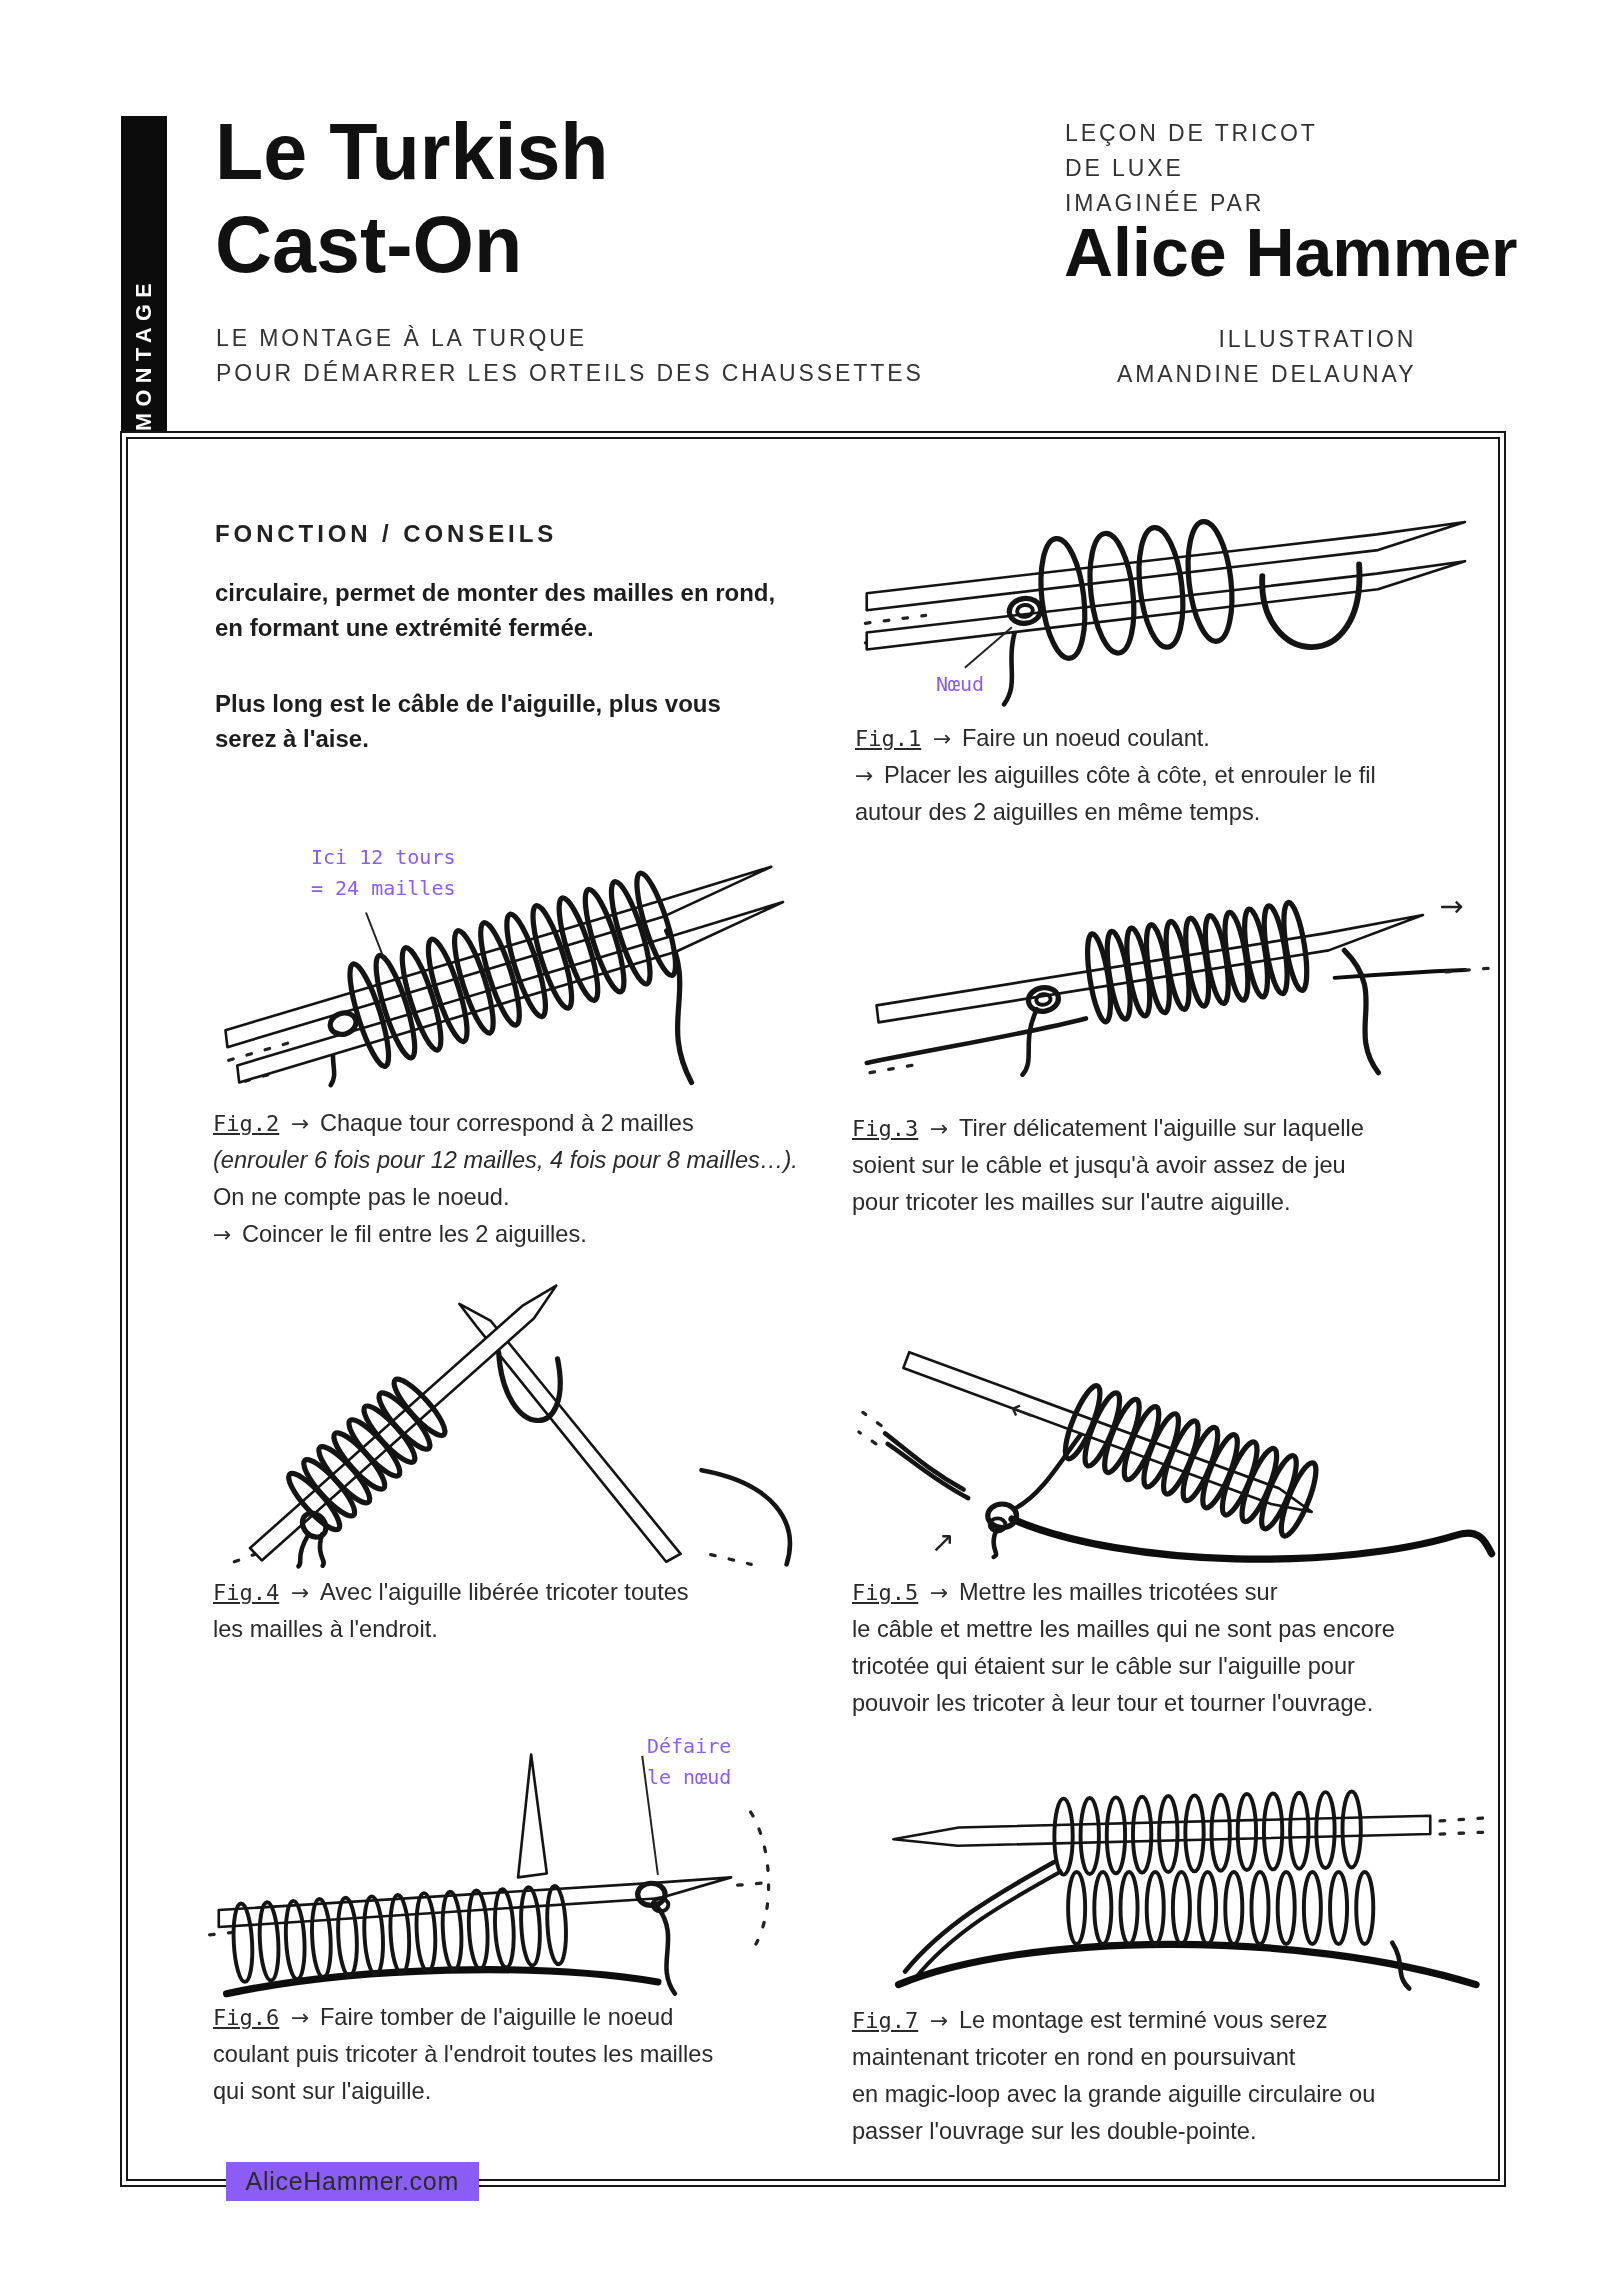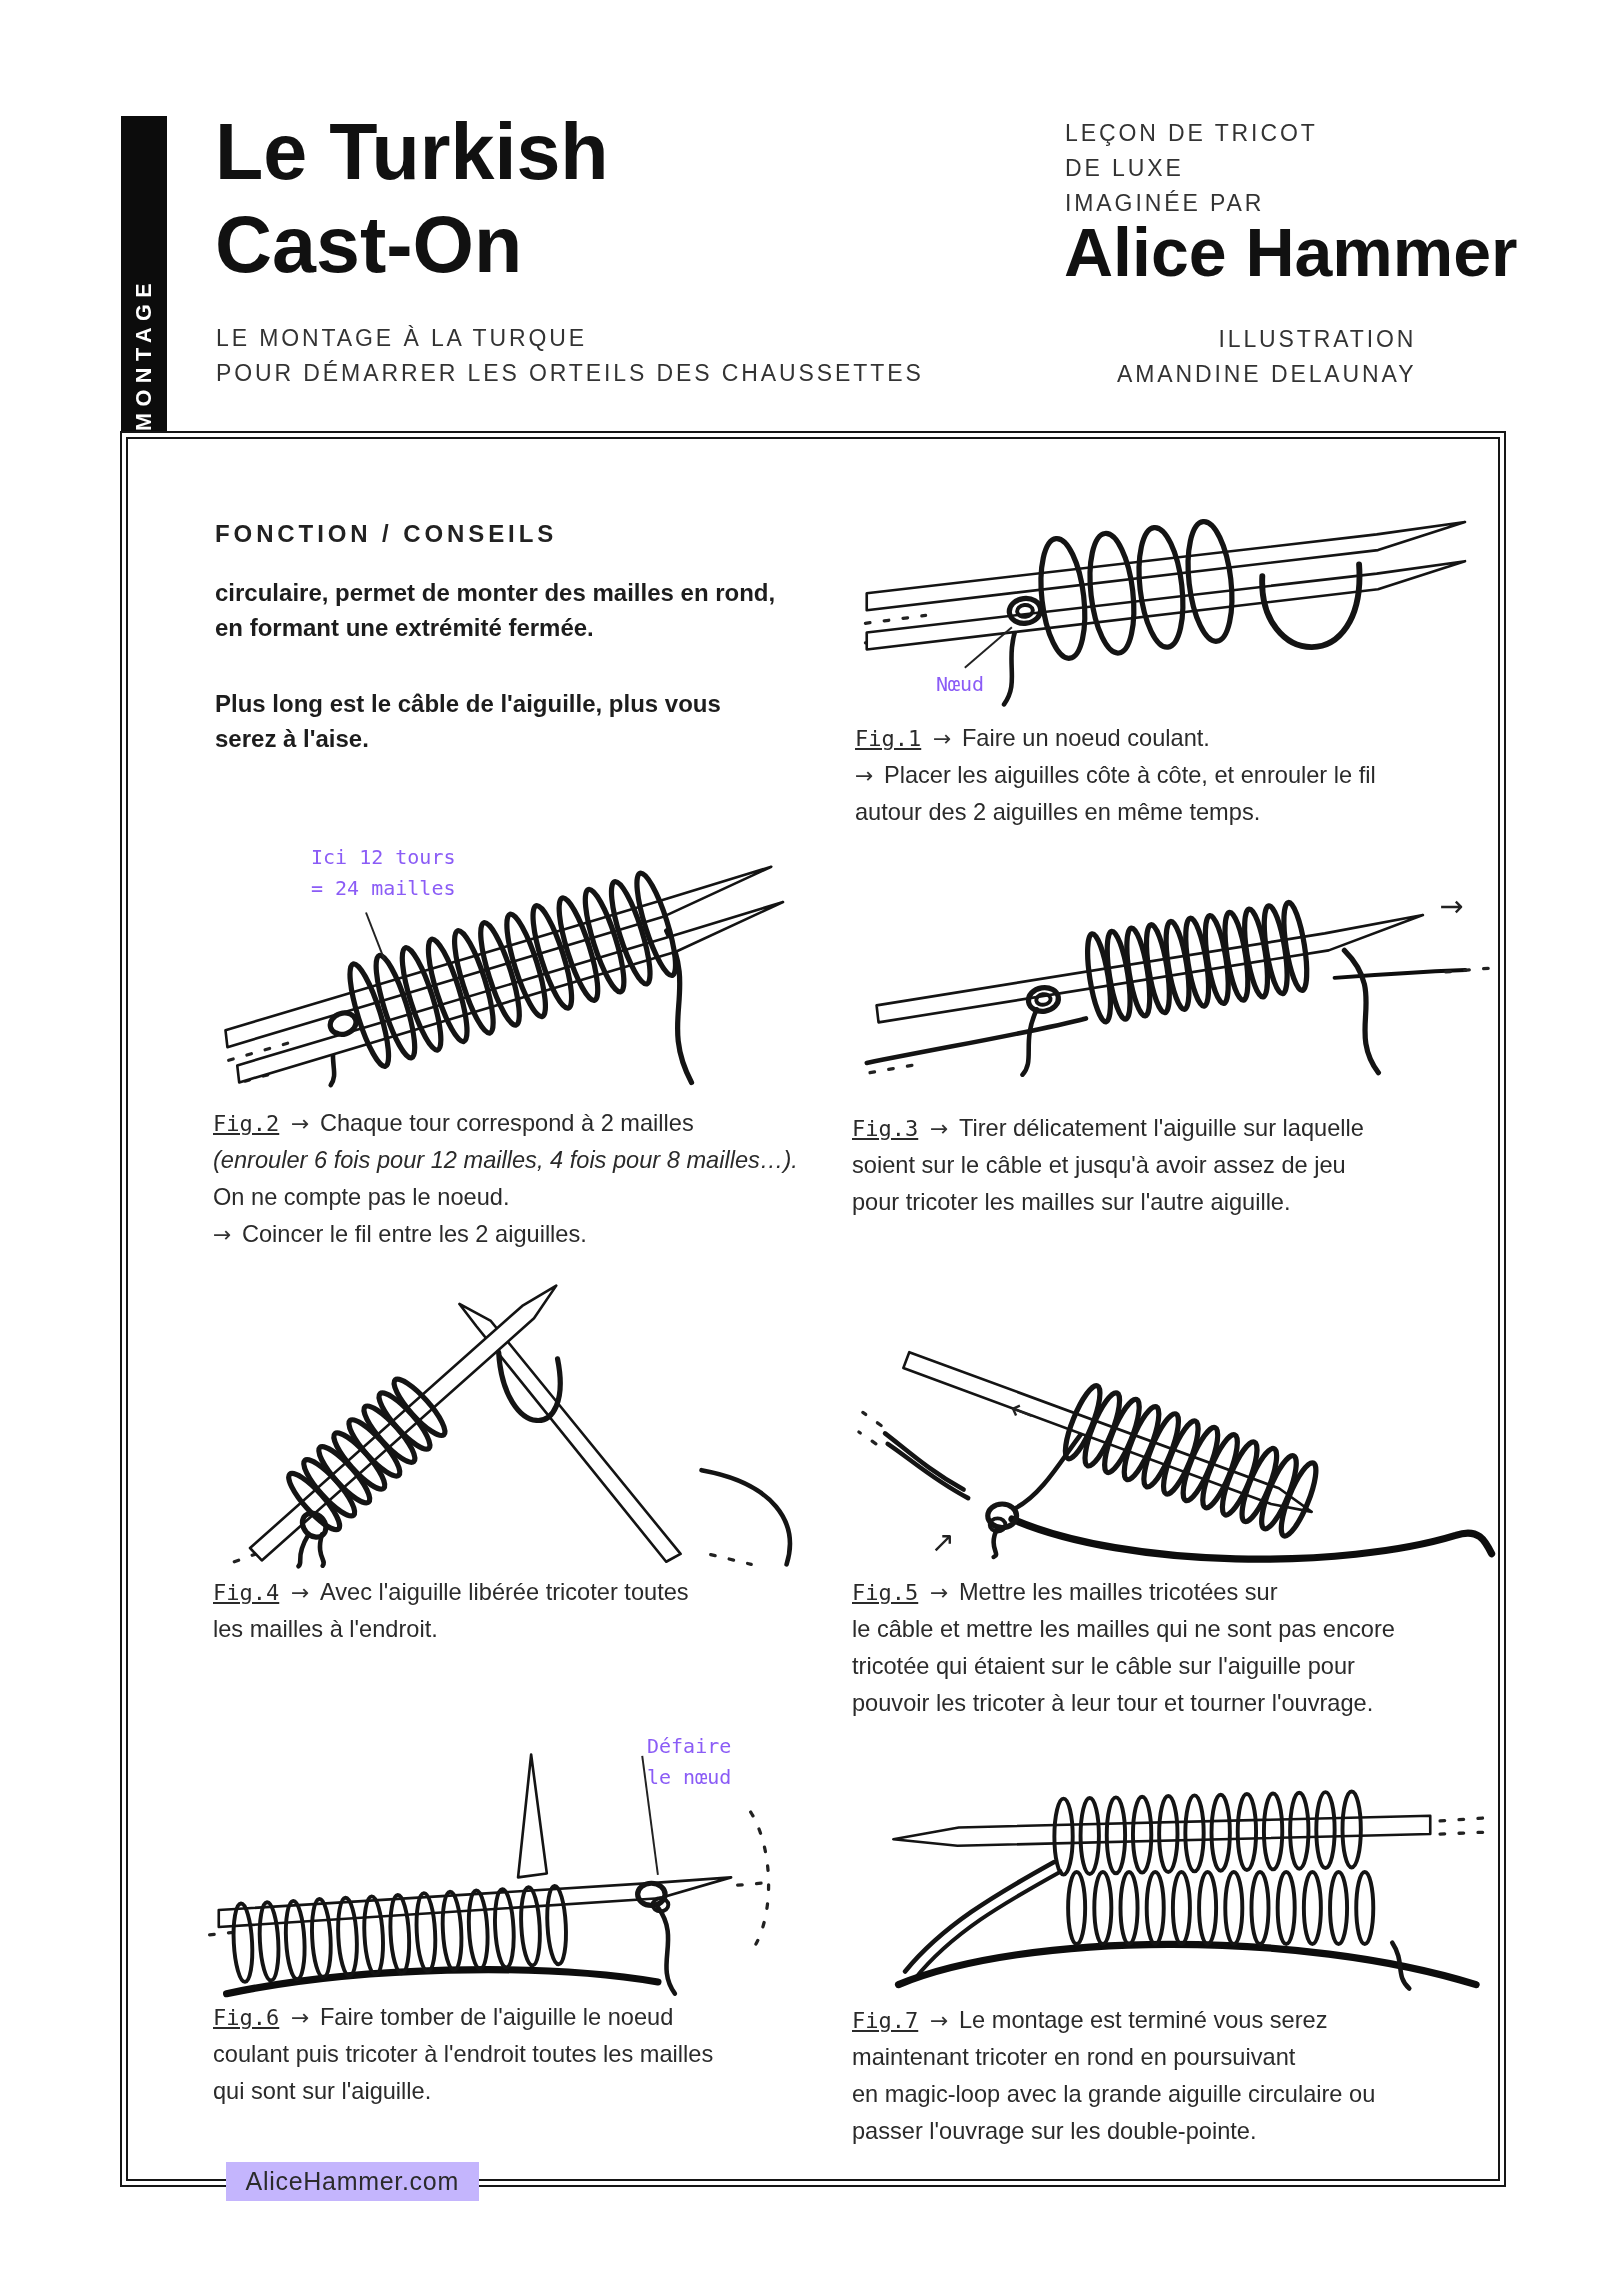--- a/index.html
+++ b/index.html
@@ -31,21 +31,21 @@
   .intro-1{left:215px;top:575px;}
   .intro-2{left:215px;top:686px;}
 
   .caption{font-size:23.6px;line-height:37px;color:#2a2a2a;}
   .caption .mono-label{font-family:"DejaVu Sans Mono",monospace;font-size:22px;margin-right:9.2px;text-decoration:underline;}
   .caption .arrow{font-family:"DejaVu Sans",sans-serif;font-size:22px;color:#333;margin:0 10.5px 0 2.6px;}
   .caption .it{font-style:italic;}
 
   .note{font-family:"DejaVu Sans Mono",monospace;font-size:20px;line-height:31px;color:#8b5cf6;}
 
-  .footer-label{left:226px;top:2162px;height:39px;line-height:39px;background:#c4b5fd;
+  .footer-label{left:226px;top:2162px;height:39px;line-height:39px;background:#8b5cf6;
                 padding:0 19.6px;font-size:25px;color:#2b2b2b;z-index:5;letter-spacing:0.7px;}
 
   
   svg{overflow:visible;}
   .n{fill:#fff;stroke:#141414;stroke-width:4px;stroke-linejoin:round;}
   .y{fill:none;stroke:#141414;stroke-width:7px;stroke-linecap:round;}
   .y8{fill:none;stroke:#141414;stroke-width:8px;stroke-linecap:round;}
   .y9{fill:none;stroke:#141414;stroke-width:9px;stroke-linecap:round;}
   .c{fill:none;stroke:#0d0d0d;stroke-width:11px;stroke-linecap:round;}
   .c6{fill:none;stroke:#0d0d0d;stroke-width:6px;stroke-linecap:round;}

